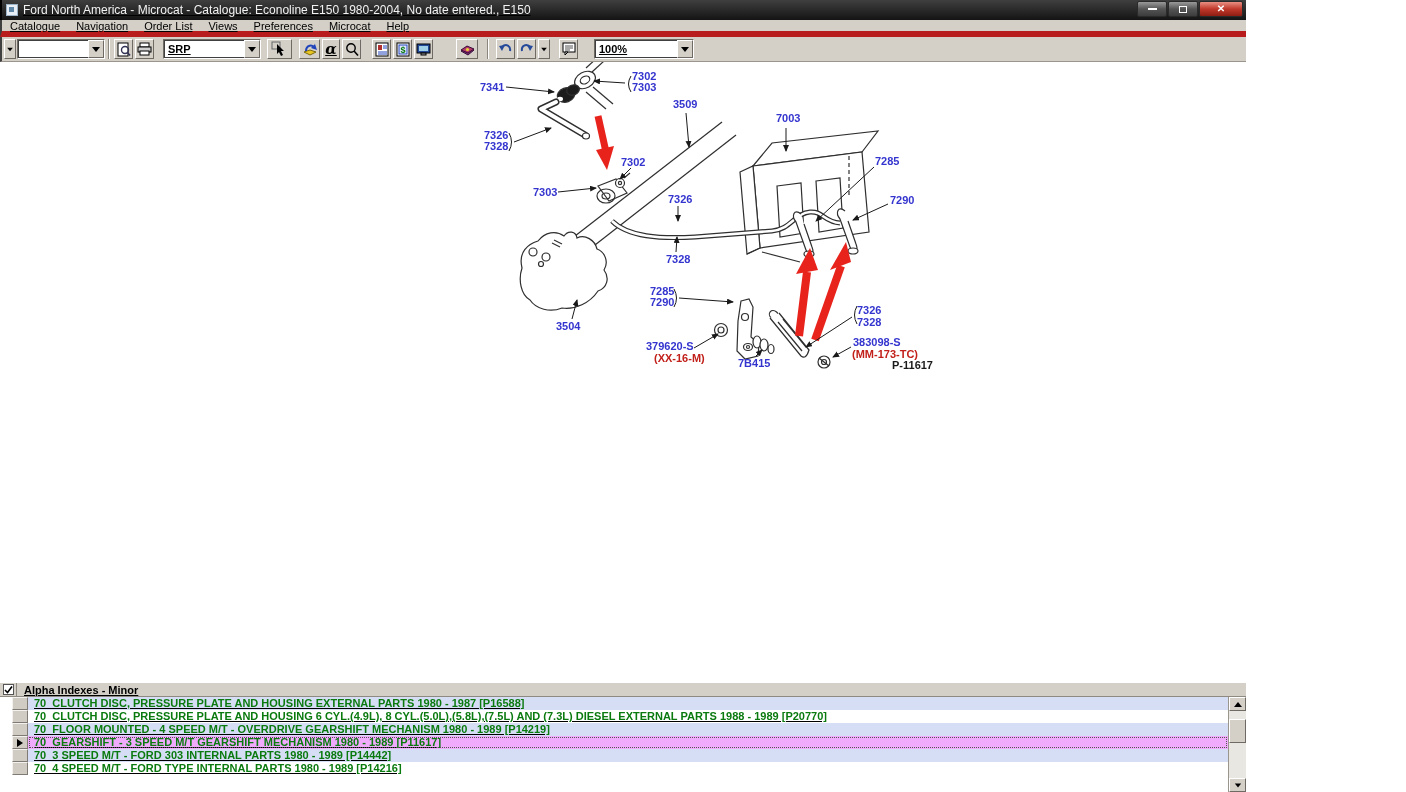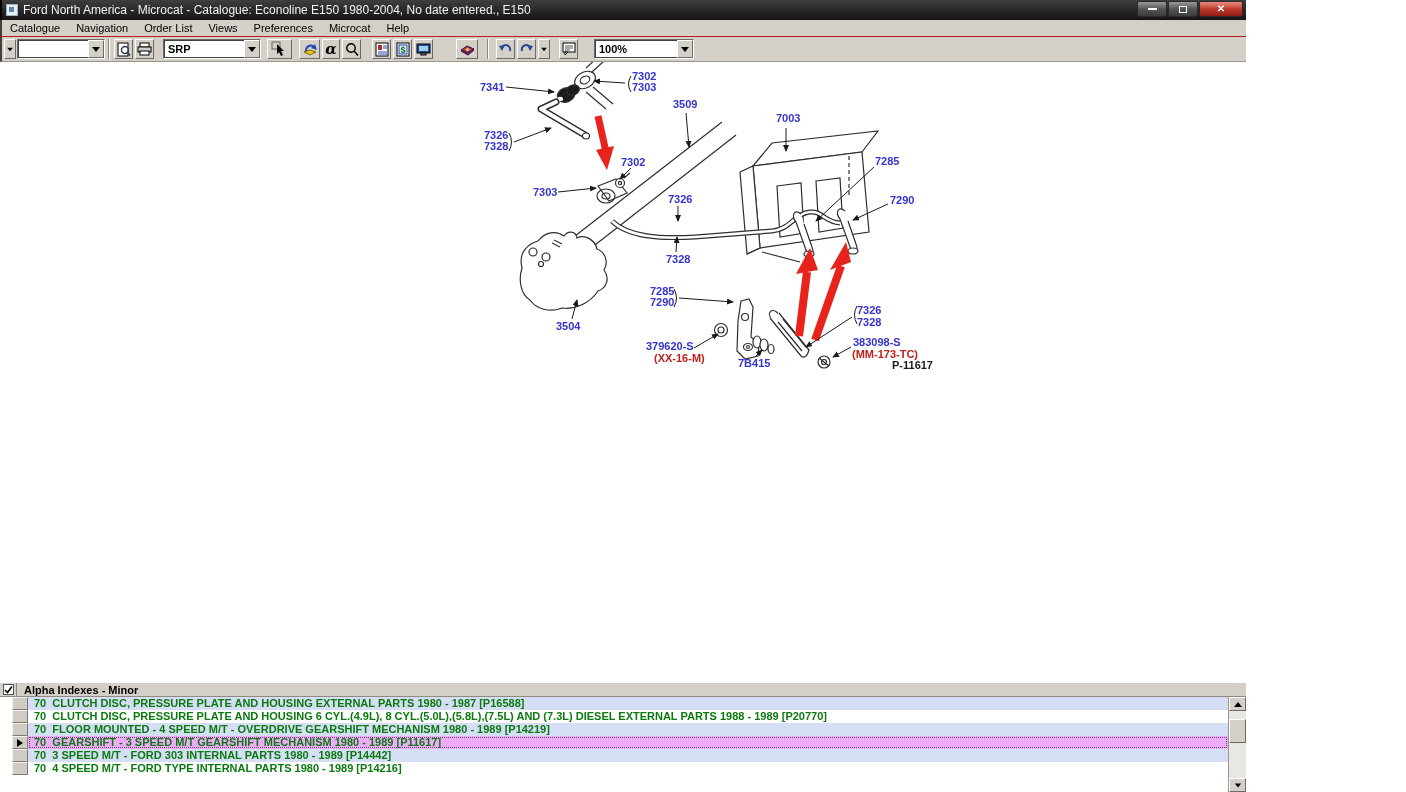--- a/index.html
+++ b/index.html
@@ -1,39 +1,39 @@
 <!DOCTYPE html>
 <html><head>
 <meta charset="utf-8">
 <style>
   * { margin:0; padding:0; box-sizing:border-box; }
   html,body { width:1406px; height:792px; overflow:hidden; background:#fff;
               font-family:"Liberation Sans", sans-serif; }
-  .app { width:1246px; height:792px; display:flex; flex-direction:column; }
+  .app { width:1246px; height:792px; display:flex; flex-direction:column;text-decoration:underline; }
 
   
   .titlebar { height:20px; background:linear-gradient(#3f3f3f,#141414);
               display:flex; align-items:center; position:relative;
               border-left:2px solid #000; }
   .win-icon { width:12px; height:12px; margin:0 5px 0 4px; background:#e8eef5;
               border:1px solid #9db4c8; display:inline-block; }
   .win-icon i { display:block; width:5px; height:5px; margin:2px; background:#5f87a8; }
   .title-text { color:#f2f2f2; font-size:12px; white-space:nowrap; }
   .win-btns { position:absolute; right:3px; top:1px; display:flex; }
   .win-btn { width:30px; height:16px; margin-left:1px; border-radius:2px;
              border:1px solid #2a2a2a; display:flex; align-items:center; justify-content:center;
              color:#fff; font-size:10px; line-height:1;
              background:linear-gradient(#9a9a9a,#555 50%,#3c3c3c); cursor:default; }
   .win-btn.close { background:linear-gradient(#e98e83,#c0392b 50%,#8f1d12); width:44px; font-weight:bold; }
   .win-btn .box { width:8px; height:7px; border:1px solid #fff; }
   .win-btn .dash { width:9px; height:2px; background:#fff; }
 
   
   .menubar { height:17px; background:#d4d0c8; display:flex; align-items:center;
-             border-left:2px solid #404040; border-bottom:1px solid #b91c1c; }
+             border-left:2px solid #404040; border-bottom:6px solid #b91c1c; }
   .menu-item { font-size:11px; color:#000; padding:1px 8px; }
 
   
   .toolbar { height:25px; background:#d4d0c8; display:flex; align-items:center;
              border-left:2px solid #404040; border-bottom:1px solid #9a968e; }
   .tb-sep { width:2px; height:20px; margin:0 3px;
             border-left:1px solid #8a867e; border-right:1px solid #fff; }
   .tb-btn { height:20px; min-width:19px; background:#d4d0c8; margin:0 1px;
             border:1px solid; border-color:#fff #6f6b64 #6f6b64 #fff;
             display:flex; align-items:center; justify-content:center; }

